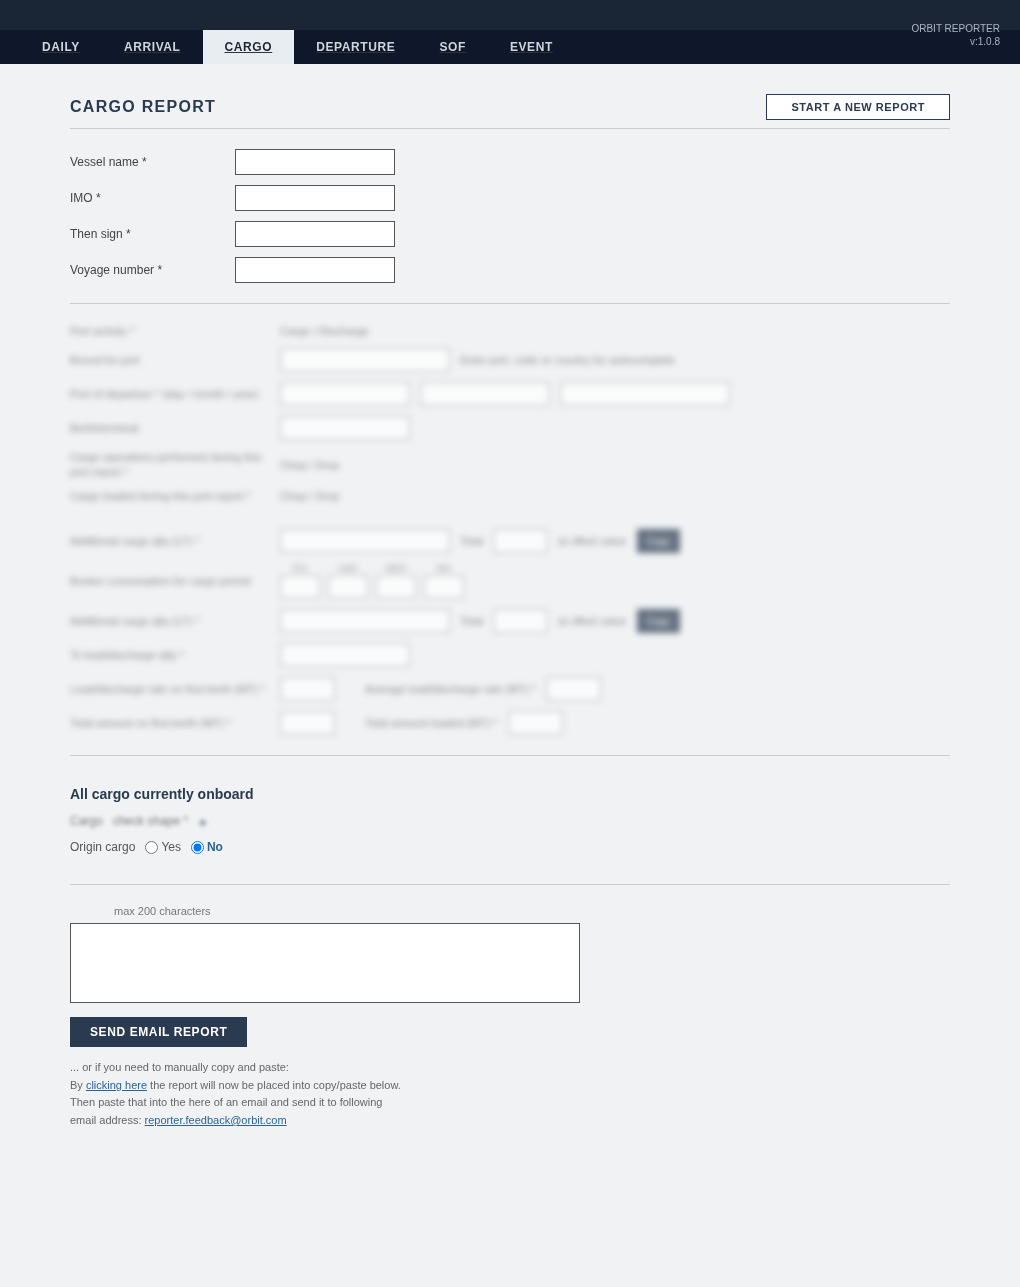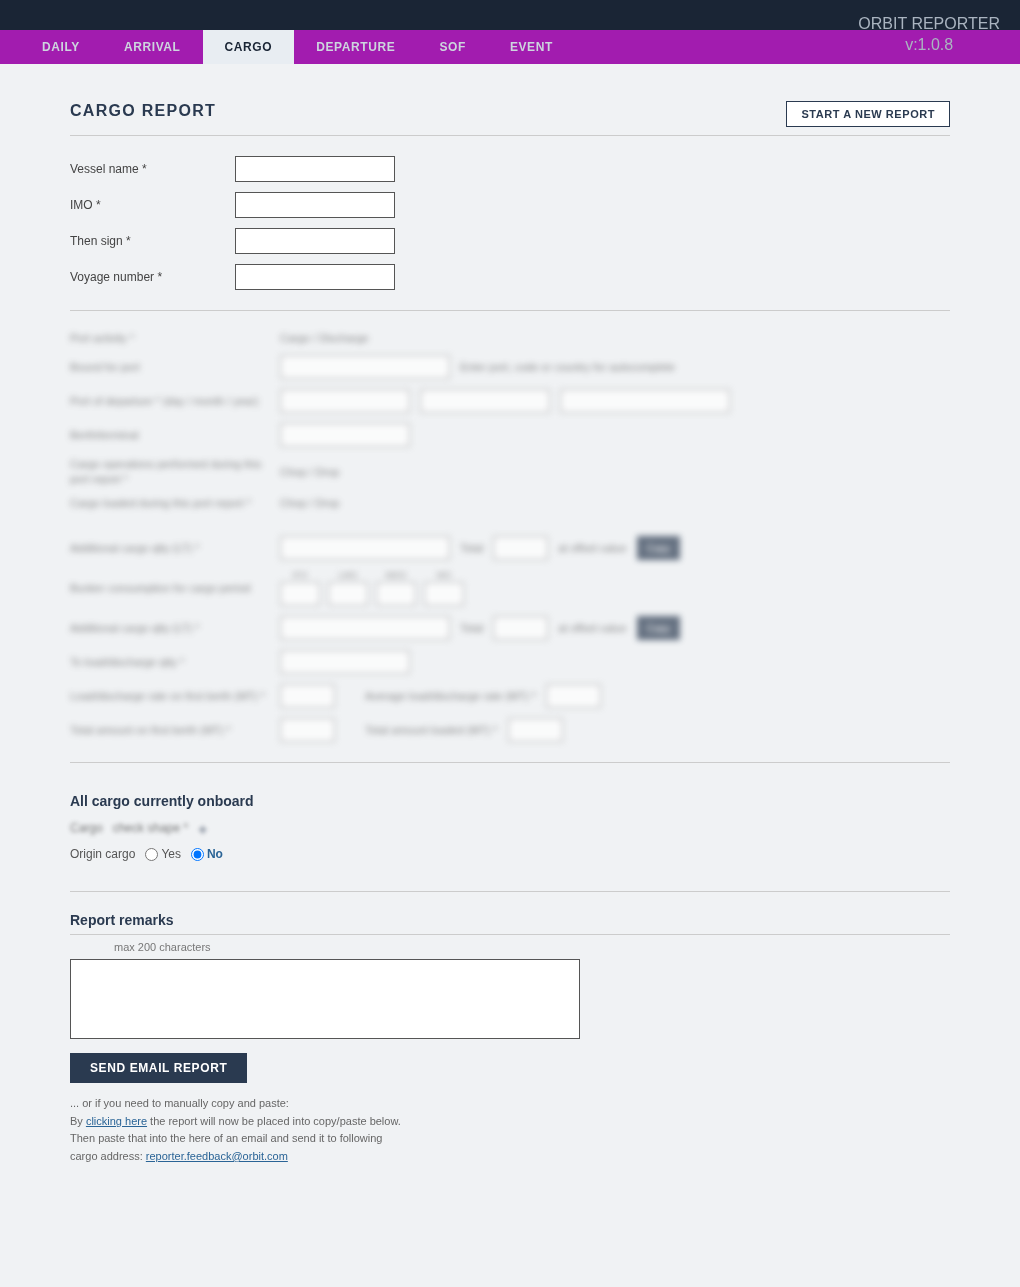--- a/index.html
+++ b/index.html
@@ -14,32 +14,33 @@
     .header {
       background: #1a2535;
       display: flex;
       align-items: center;
       justify-content: space-between;
       padding: 0 20px;
       height: 30px;
     }
     .header-title {
       color: #aab4c0;
-      font-size: 16px;
-      text-align: center;
+      font-size: 10px;
+      text-align: right;
       line-height: 1.3;
       margin-top: 40px;
     }
 
     
     .nav-tabs {
-      background: #a21caf;
+      background: #0f172a;
       display: flex;
       padding: 0 20px;
       gap: 0;
+      text-decoration: underline;
     }
     .nav-tab {
       padding: 10px 22px;
       color: #cdd5de;
       font-size: 12px;
       font-weight: bold;
       letter-spacing: 0.05em;
       cursor: pointer;
       border: none;
       background: transparent;
@@ -70,27 +71,26 @@
       font-size: 16px;
       font-weight: bold;
       color: #2a3a50;
       letter-spacing: 0.08em;
       text-transform: uppercase;
     }
     .btn-new-report {
       background: white;
       border: 1.5px solid #2a3a50;
       color: #2a3a50;
-      padding: 6px 14px;
+      padding: 6px 24px;
       font-size: 11px;
       font-weight: bold;
       letter-spacing: 0.05em;
       cursor: pointer;
       text-transform: uppercase;
-      margin-top: 7px;
     }
 
     
     .form-group {
       display: flex;
       align-items: center;
       margin-bottom: 10px;
       gap: 10px;
     }
     .form-label {
@@ -449,33 +449,32 @@
       <label class="radio-item" style="color: #2a6496; font-weight:bold;">
         <input type="radio" name="origin_cargo" value="no" checked="" style="">
         <span style="color:#2a6496;">No</span>
       </label>
     </div>
   </div>
 
   <hr class="divider">
 
   <div class="remarks-section">
-    <h2 class="remarks-title">Report remarks</h2>
     <p class="remarks-hint">max 200 characters</p>
     <textarea class="remarks-textarea" style=""></textarea>
 
     <button class="btn-submit">SEND EMAIL REPORT</button>
 
     <div class="footer-text">
       <p>... or if you need to manually copy and paste:</p>
       <p>
         By <a href="#">clicking here</a>
         <span> the report will now be placed into copy/paste below.</span>
       </p>
       <p>Then paste that into the here of an email and send it to following</p>
       <p>
-        <span>cargo address: </span>
+        <span>email address: </span>
         <a href="#">reporter.feedback@orbit.com</a>
       </p>
     </div>
   </div>
 
 </div>
 
 </body></html>

